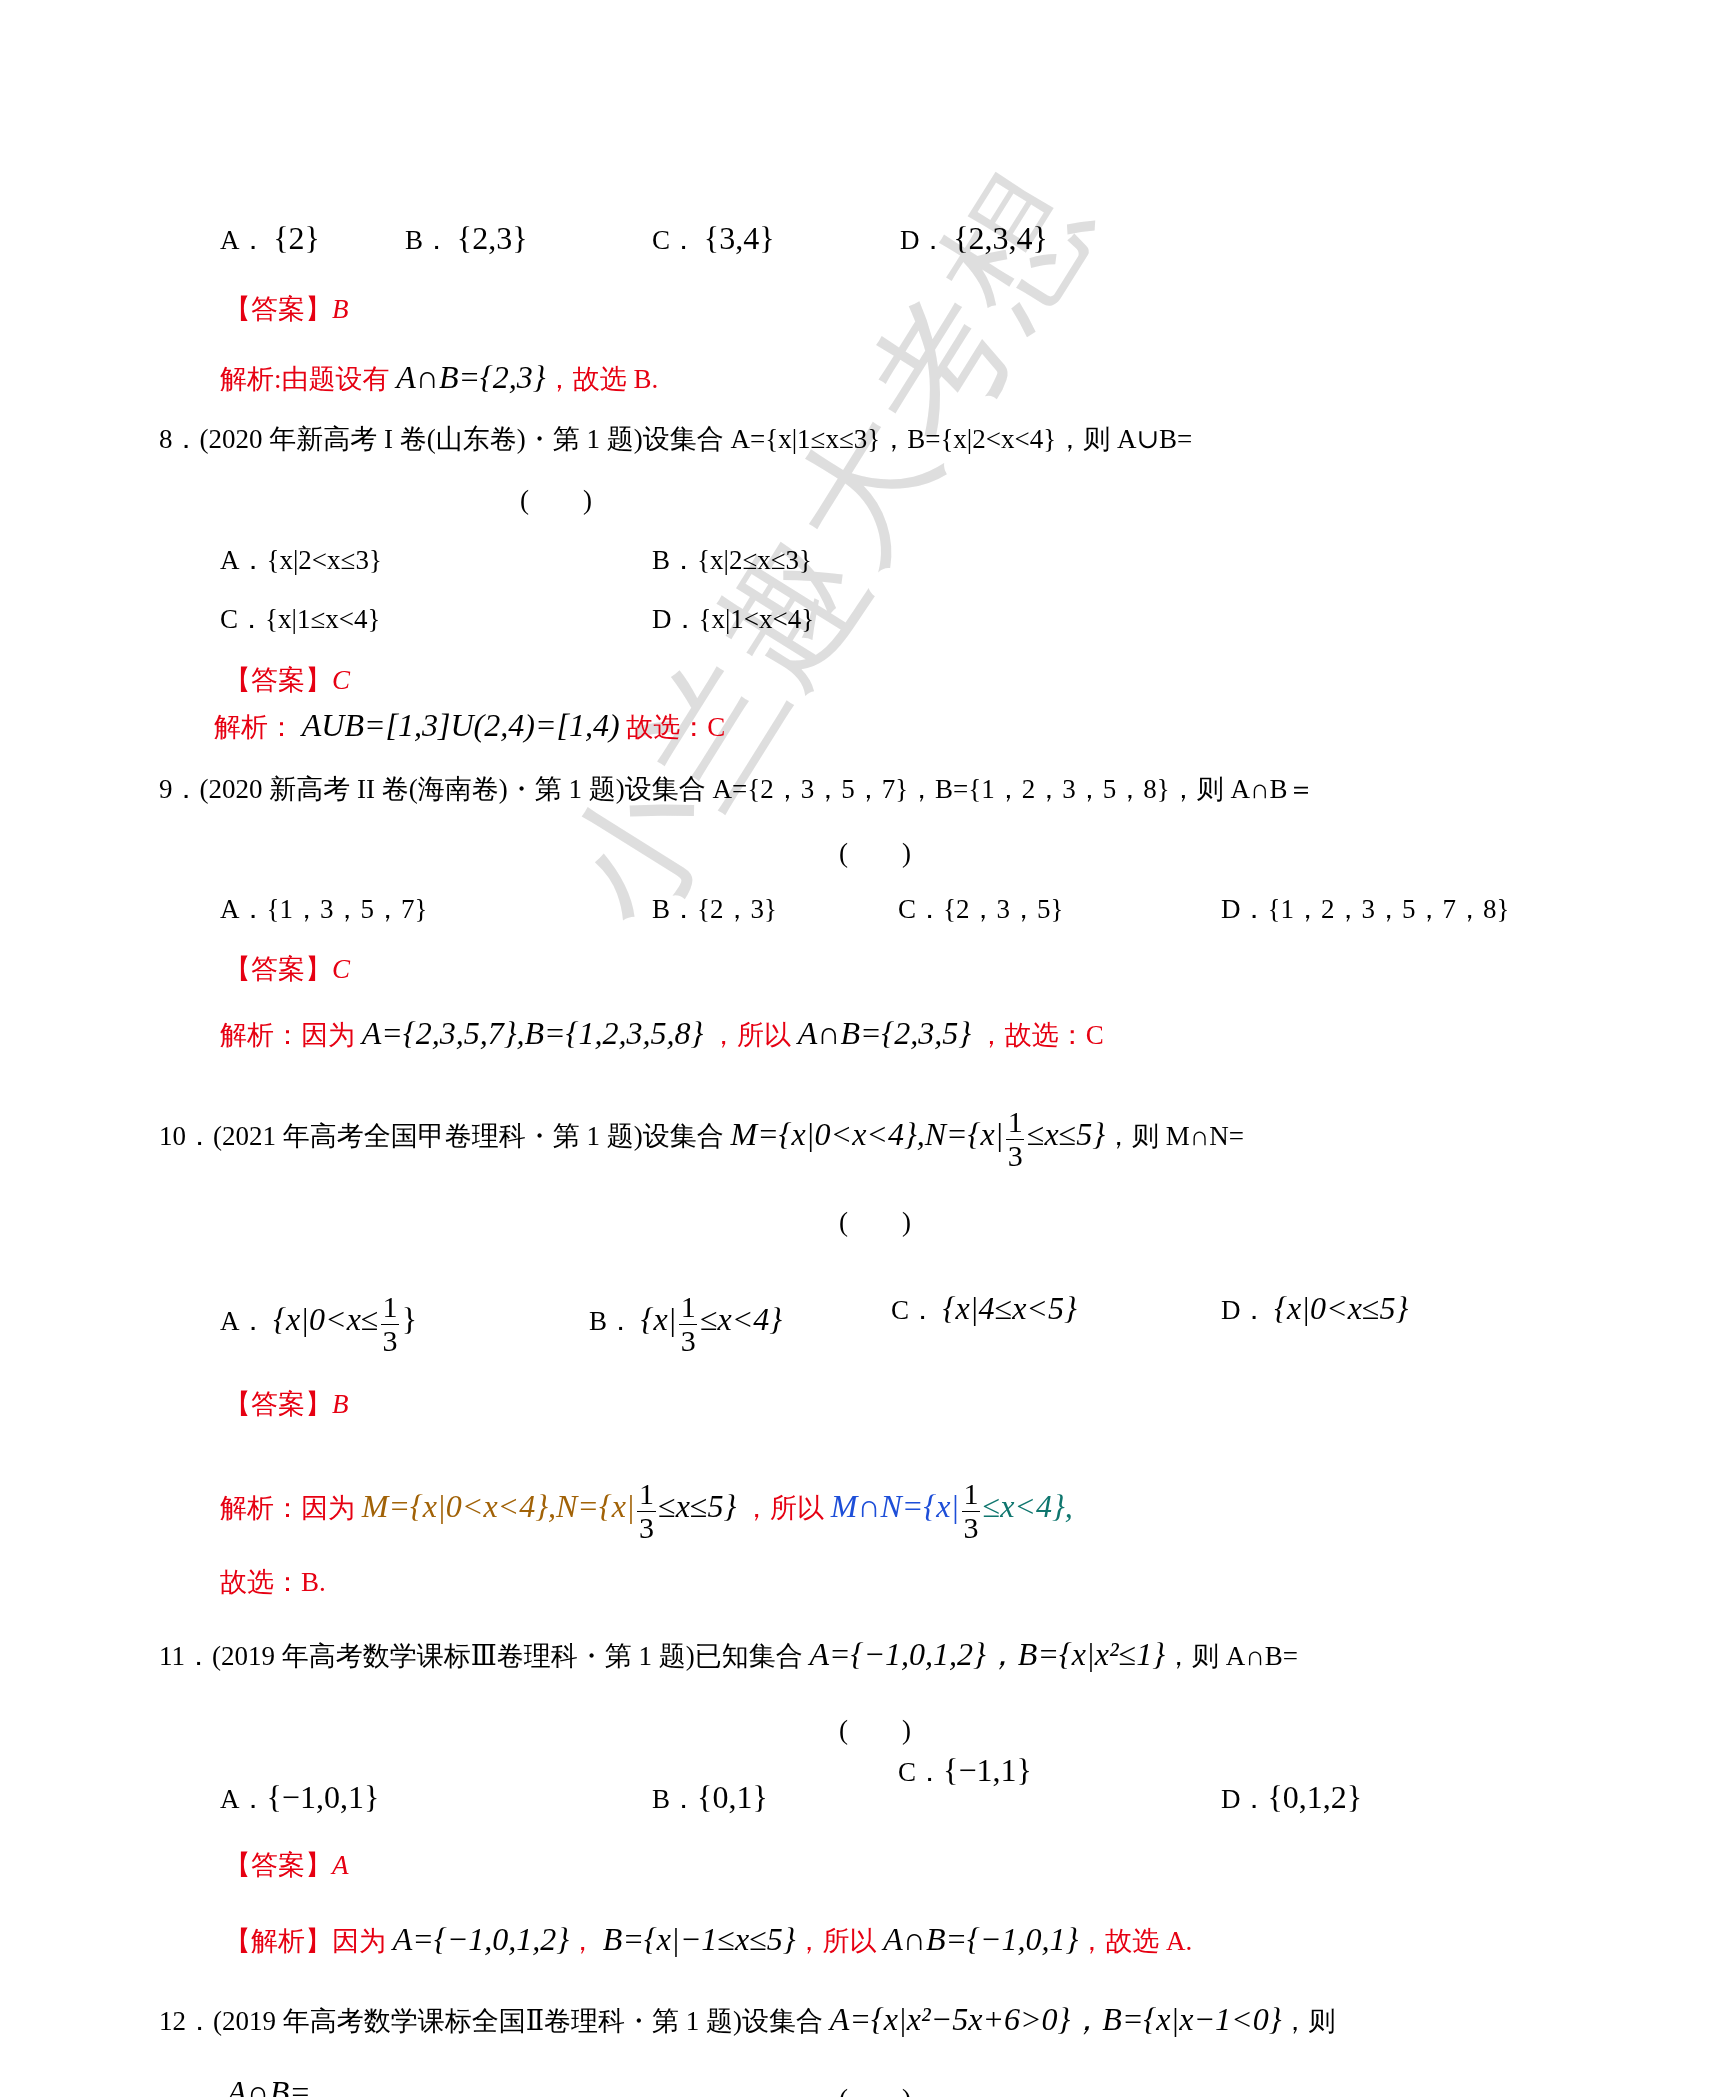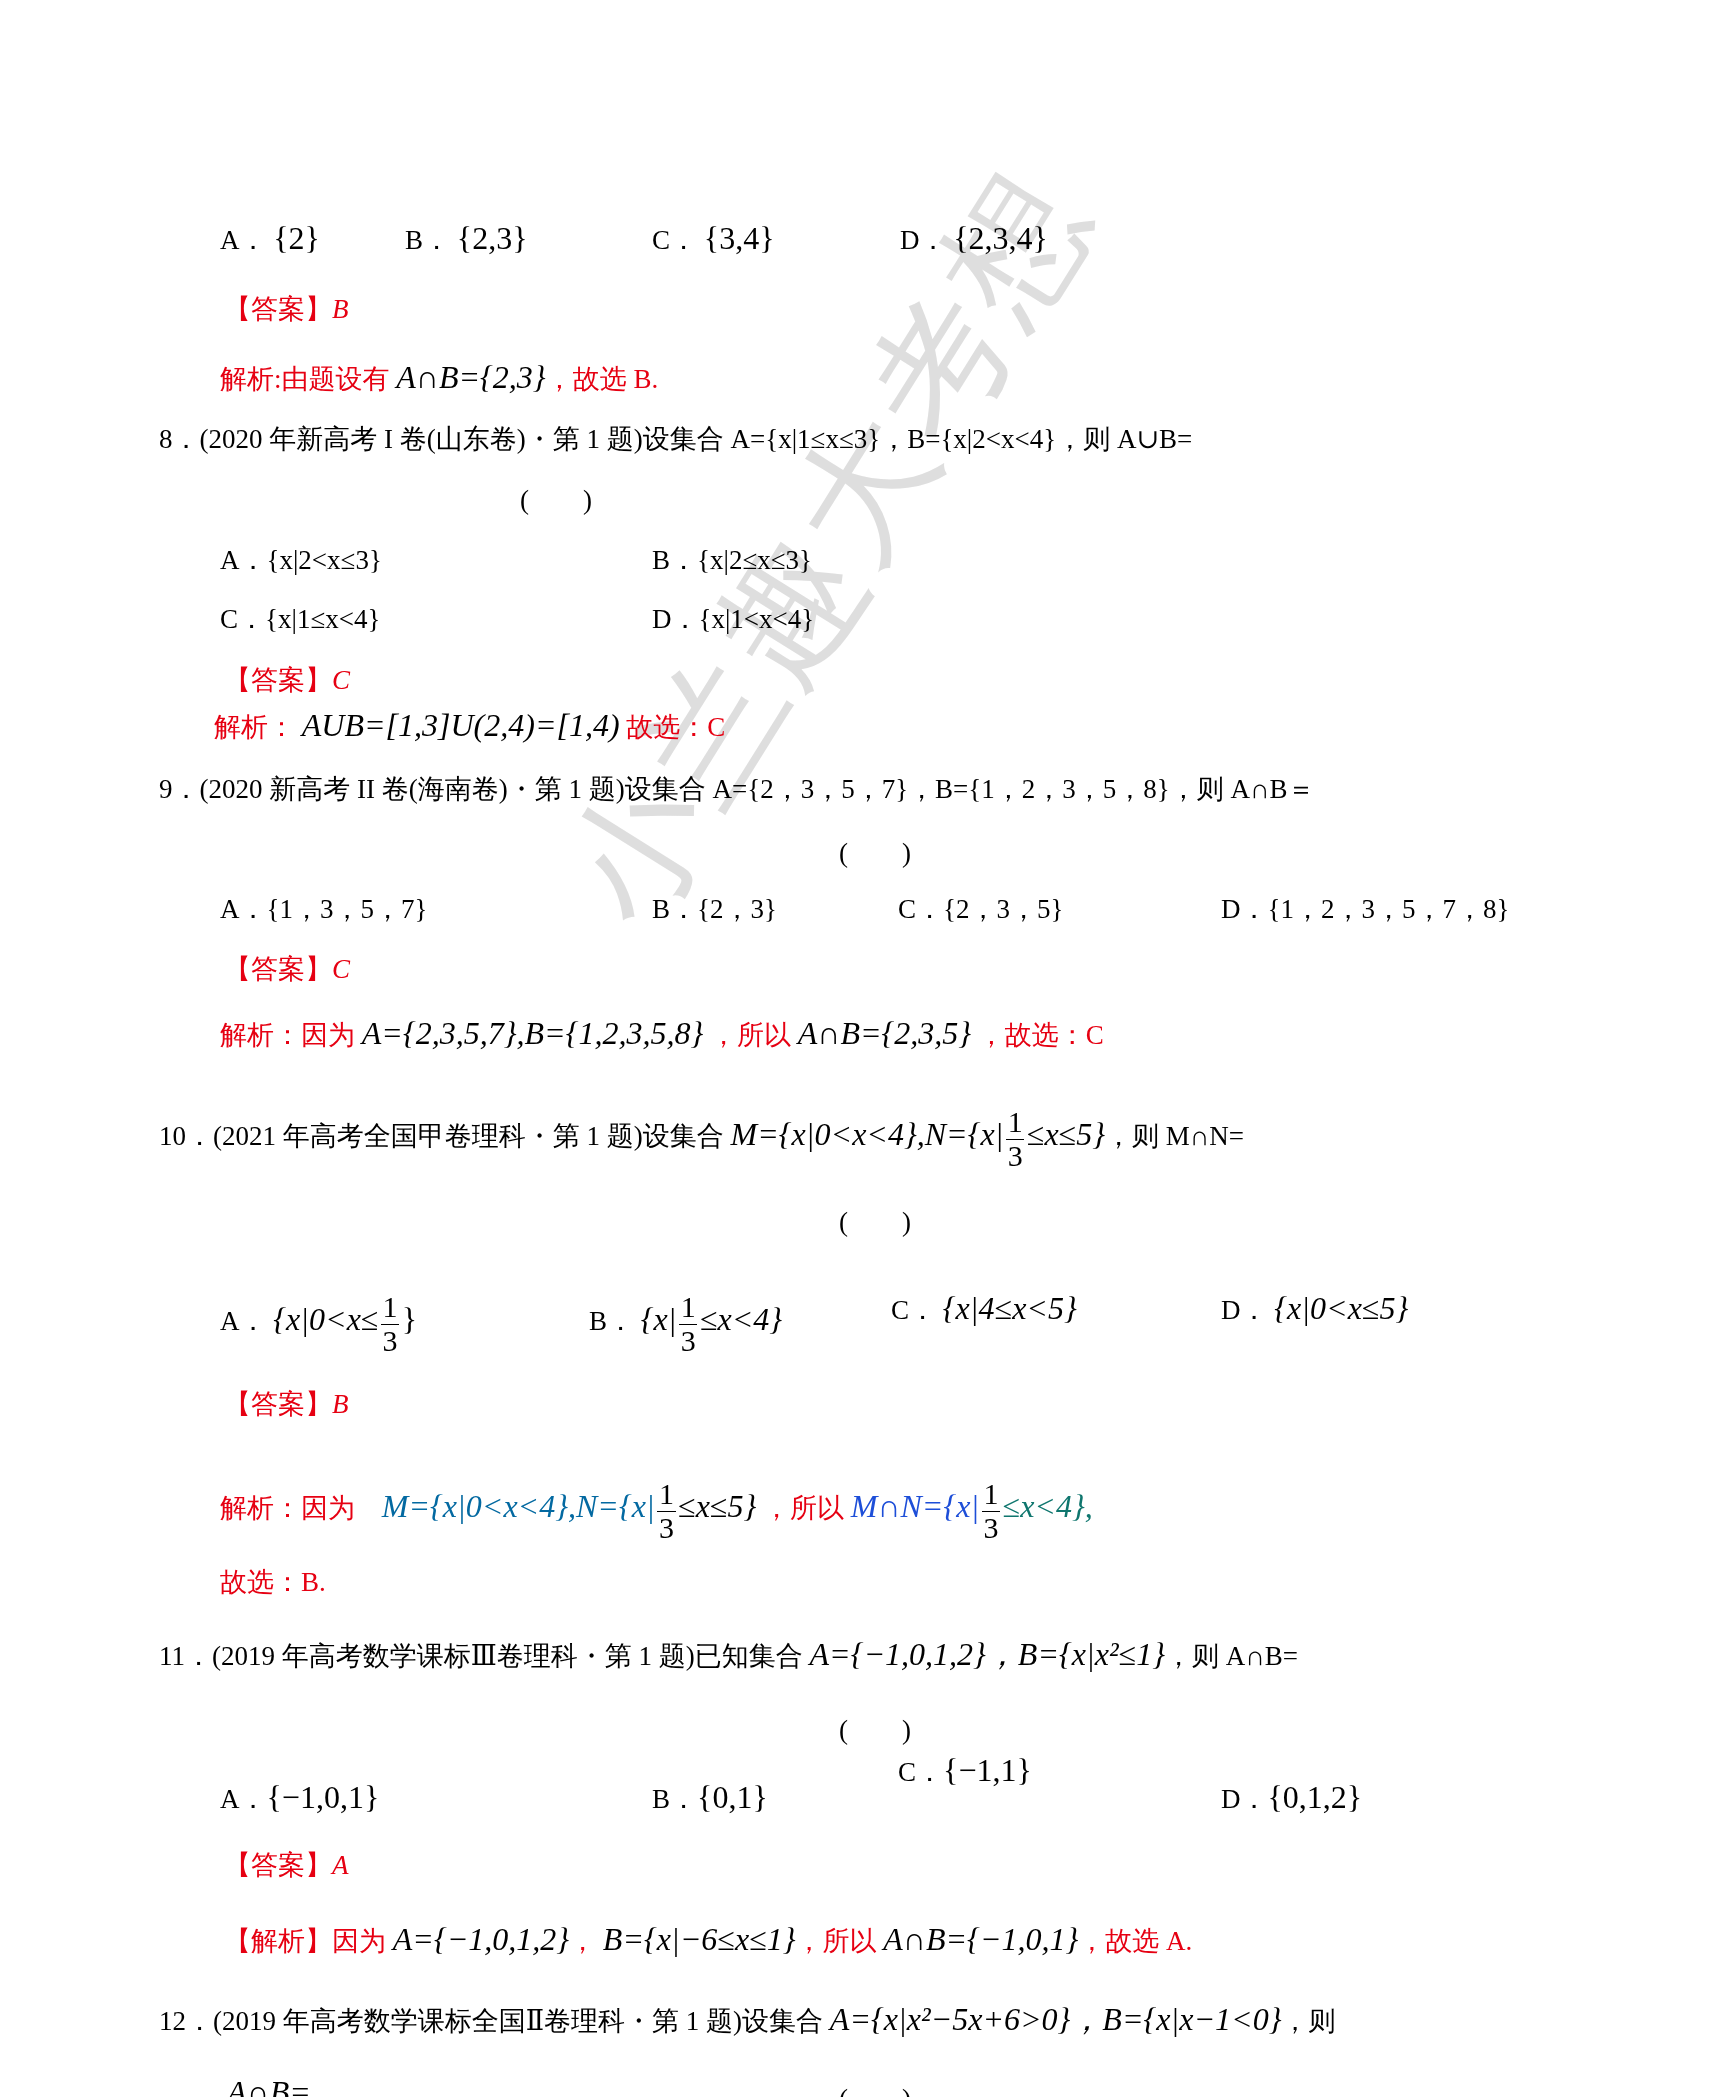--- a/index.html
+++ b/index.html
@@ -128,21 +128,21 @@
     </div>
     <div class="opt" style="left:1221px; top:1292px;">
       <span>D．</span>
       <span class="math it">{x|0&lt;x≤5}</span>
     </div>
     <div class="line red" style="left:224px; top:1391px;">
       <span>【答案】</span><span class="it">B</span>
     </div>
     <div class="line red" style="left:220px; top:1479px;">
       <span>解析：因为</span>
-      <span class="math it" style="color:#0369a1;margin-left:20px;">M={x|0&lt;x&lt;4},N={x|</span><span class="frac" style="color:#000;"><span class="n">1</span><span class="d">3</span></span><span class="math it" style="color:#000;">≤x≤5}</span>
+      <span class="math it" style="color:#a16207;">M={x|0&lt;x&lt;4},N={x|</span><span class="frac" style="color:#000;"><span class="n">1</span><span class="d">3</span></span><span class="math it" style="color:#000;">≤x≤5}</span>
       <span>，所以</span>
       <span class="math it" style="color:#1d4ed8;">M∩N={x|</span><span class="frac" style="color:#000;"><span class="n">1</span><span class="d">3</span></span><span class="math it" style="color:#0f766e;">≤x&lt;4},</span>
     </div>
     <div class="line red" style="left:220px; top:1569px;">故选：B.</div>
   </div>
 
   <div>
     <div class="line" style="left:159px; top:1638px;">
       <span>11．</span><span>(2019 年高考数学课标Ⅲ卷理科・第 1 题)</span><span>已知集合</span>
       <span class="math it">A={−1,0,1,2}</span><span class="math it">，B={x|x²≤1}</span><span>，则 A∩B=</span>
@@ -159,21 +159,21 @@
     </div>
     <div class="opt" style="left:1221px; top:1781px;">
       <span>D．</span><span class="math">{0,1,2}</span>
     </div>
     <div class="line red" style="left:224px; top:1852px;">
       <span>【答案】</span><span class="it">A</span>
     </div>
     <div class="line red" style="left:224px; top:1923px;">
       <span>【解析】</span><span>因为</span>
       <span class="math it" style="color:#000;">A={−1,0,1,2}</span><span>，</span>
-      <span class="math it" style="color:#000;">B={x|−6≤x≤1}</span><span>，所以</span>
+      <span class="math it" style="color:#000;">B={x|−1≤x≤5}</span><span>，所以</span>
       <span class="math it" style="color:#000;">A∩B={−1,0,1}</span><span>，故选 A.</span>
     </div>
   </div>
 
   <div>
     <div class="line" style="left:159px; top:2003px;">
       <span>12．</span><span>(2019 年高考数学课标全国Ⅱ卷理科・第 1 题)</span><span>设集合</span>
       <span class="math it">A={x|x²−5x+6&gt;0}</span><span class="math it">，B={x|x−1&lt;0}</span><span>，则</span>
     </div>
     <div class="line math it" style="left:227px; top:2076px;">A∩B=</div>

